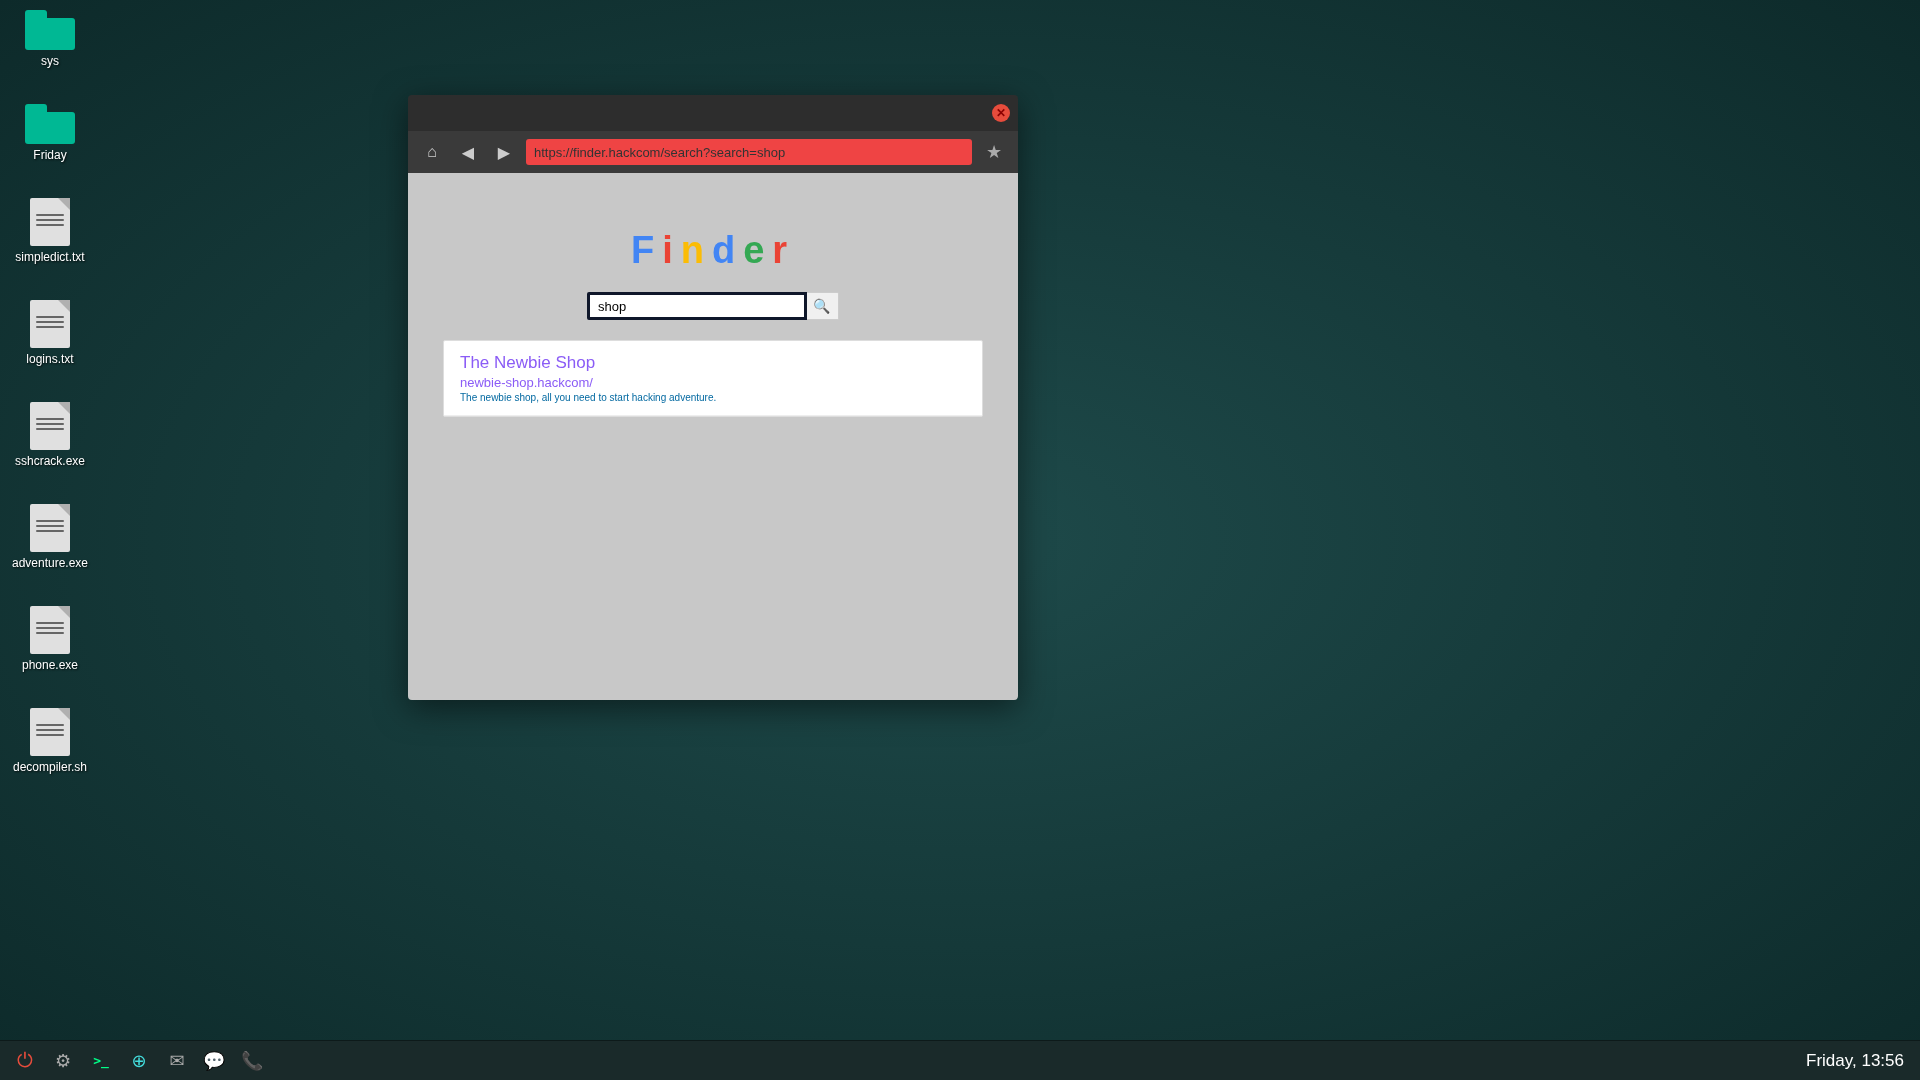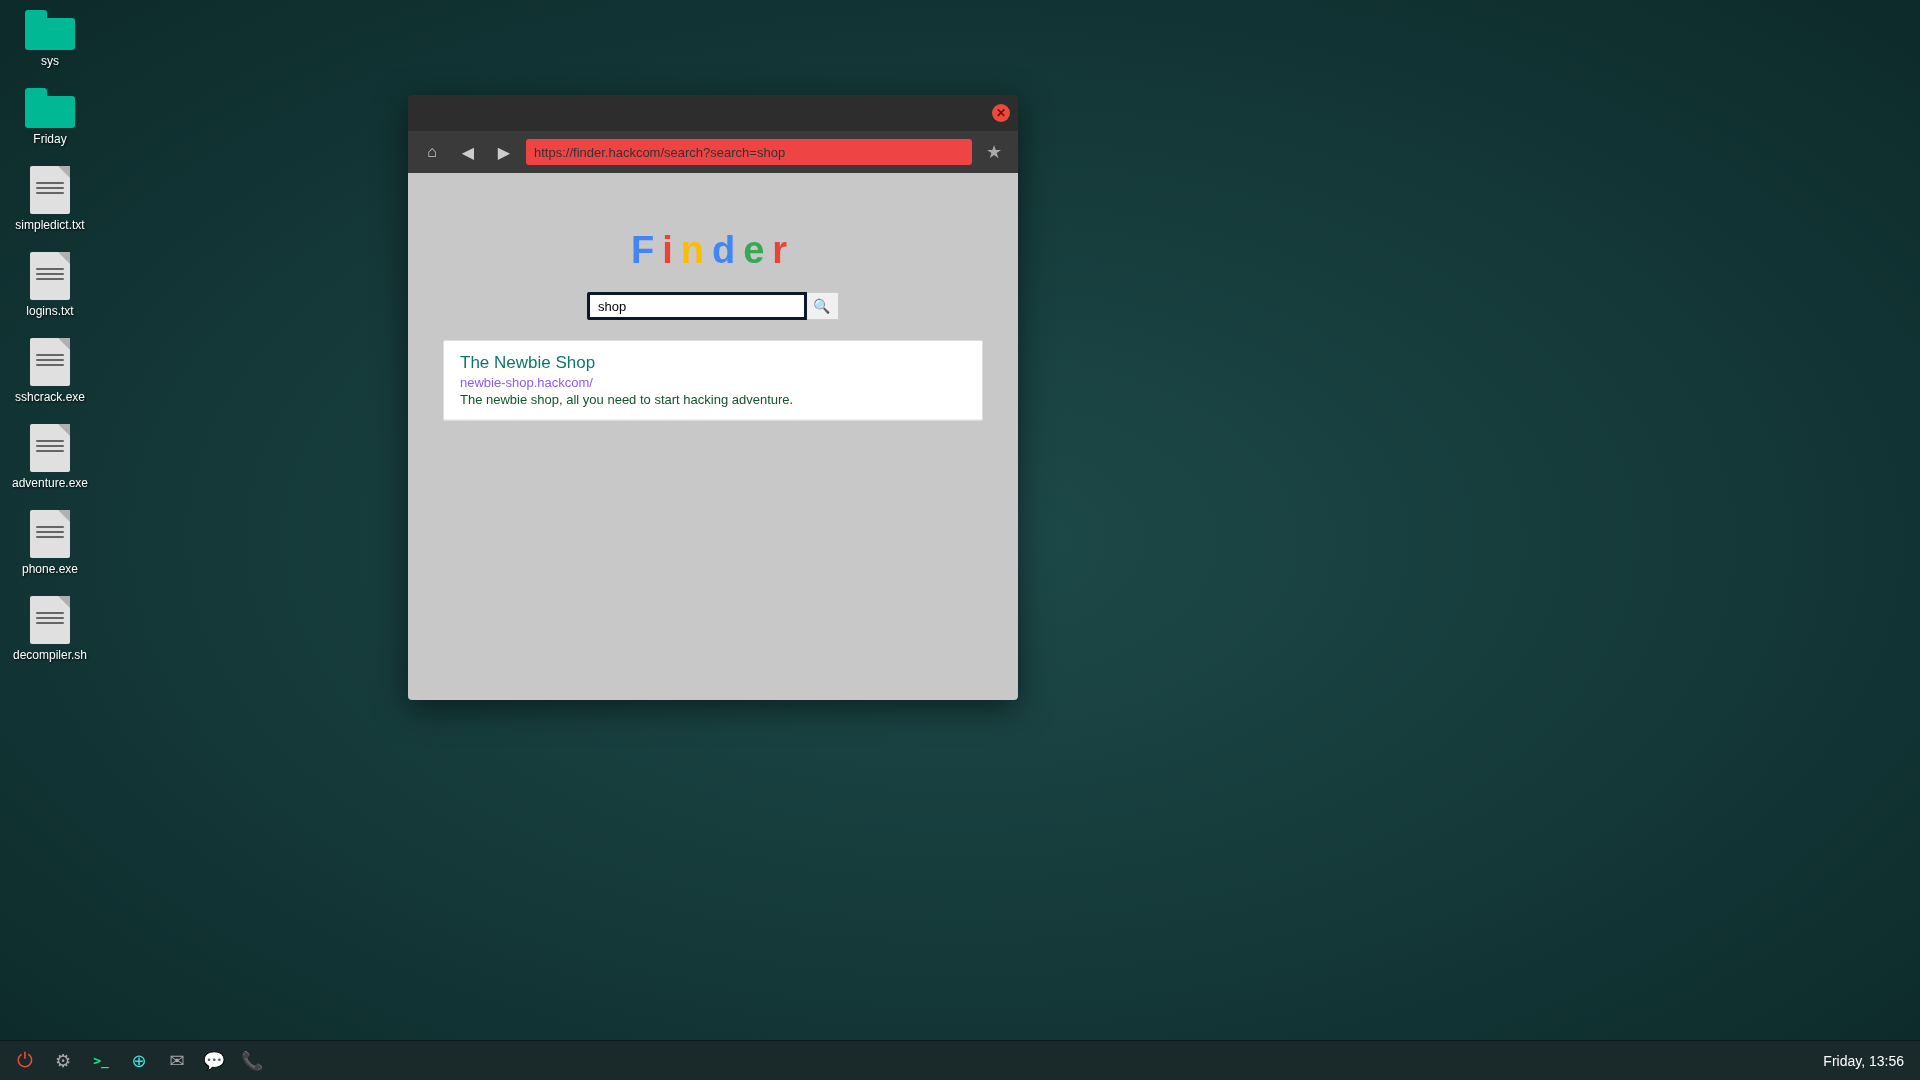--- a/index.html
+++ b/index.html
@@ -21,21 +21,21 @@
       background: radial-gradient(ellipse at center, #1e4a4a 0%, #0d2a2a 100%);
     }
 
     
     .desktop-icons {
       position: absolute;
       top: 10px;
       left: 10px;
       display: flex;
       flex-direction: column;
-      gap: 20px;
+      gap: 36px;
     }
 
     .desktop-icon {
       display: flex;
       flex-direction: column;
       align-items: center;
       width: 80px;
       cursor: pointer;
     }
 
@@ -251,36 +251,36 @@
       border: 1px solid #ddd;
       border-radius: 2px;
     }
 
     .search-result-item {
       padding: 12px 16px;
       border-bottom: 1px solid #eee;
     }
 
     .result-title {
-      color: #0f766e;
+      color: #8b5cf6;
       font-size: 17px;
       font-weight: normal;
       cursor: pointer;
       text-decoration: none;
     }
 
     .result-url {
       color: #8b5cf6;
       font-size: 13px;
       margin: 2px 0;
     }
 
     .result-desc {
-      color: #14532d;
-      font-size: 13px;
+      color: #0369a1;
+      font-size: 10px;
     }
 
     
     .taskbar {
       position: absolute;
       bottom: 0;
       left: 0;
       width: 100%;
       height: 40px;
       background: #1a2a2a;
@@ -303,21 +303,21 @@
       align-items: center;
       justify-content: center;
       font-size: 18px;
       cursor: pointer;
     }
 
     .taskbar-clock {
       position: absolute;
       right: 16px;
       color: white;
-      font-size: 14px;
+      font-size: 17px;
     }
 
     
     .power-icon { color: #e74c3c; font-size: 20px; }
     .gear-icon { color: #aaa; font-size: 18px; }
     .terminal-icon { color: #00ff88; font-size: 14px; font-family: monospace; font-weight: bold; }
     .globe-icon { color: #4dd; font-size: 18px; }
     .mail-icon { color: #aaa; font-size: 18px; }
     .chat-icon { color: #aaa; font-size: 18px; }
     .phone-icon { color: #aaa; font-size: 18px; }

